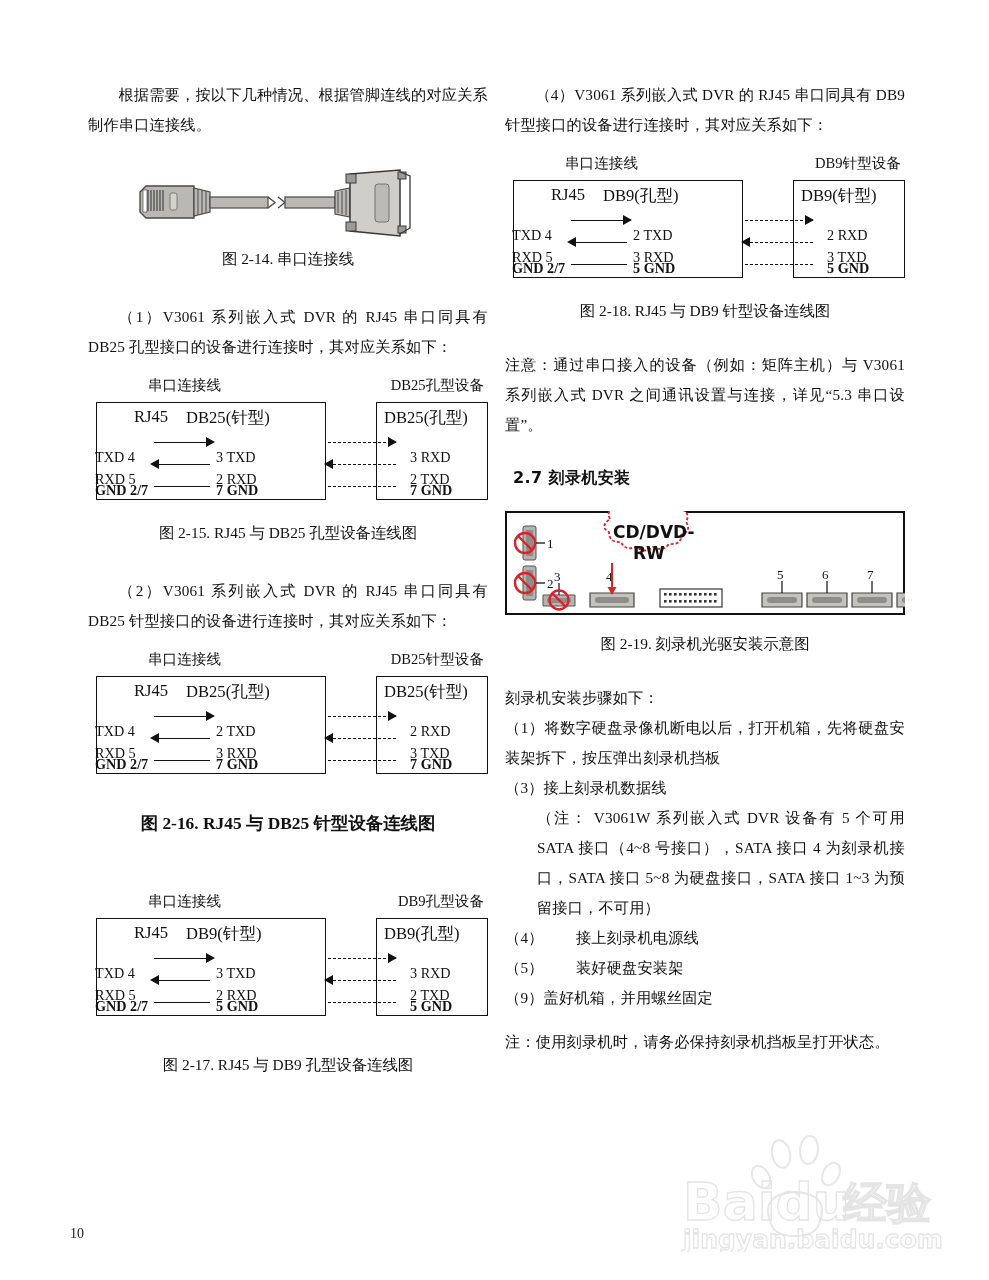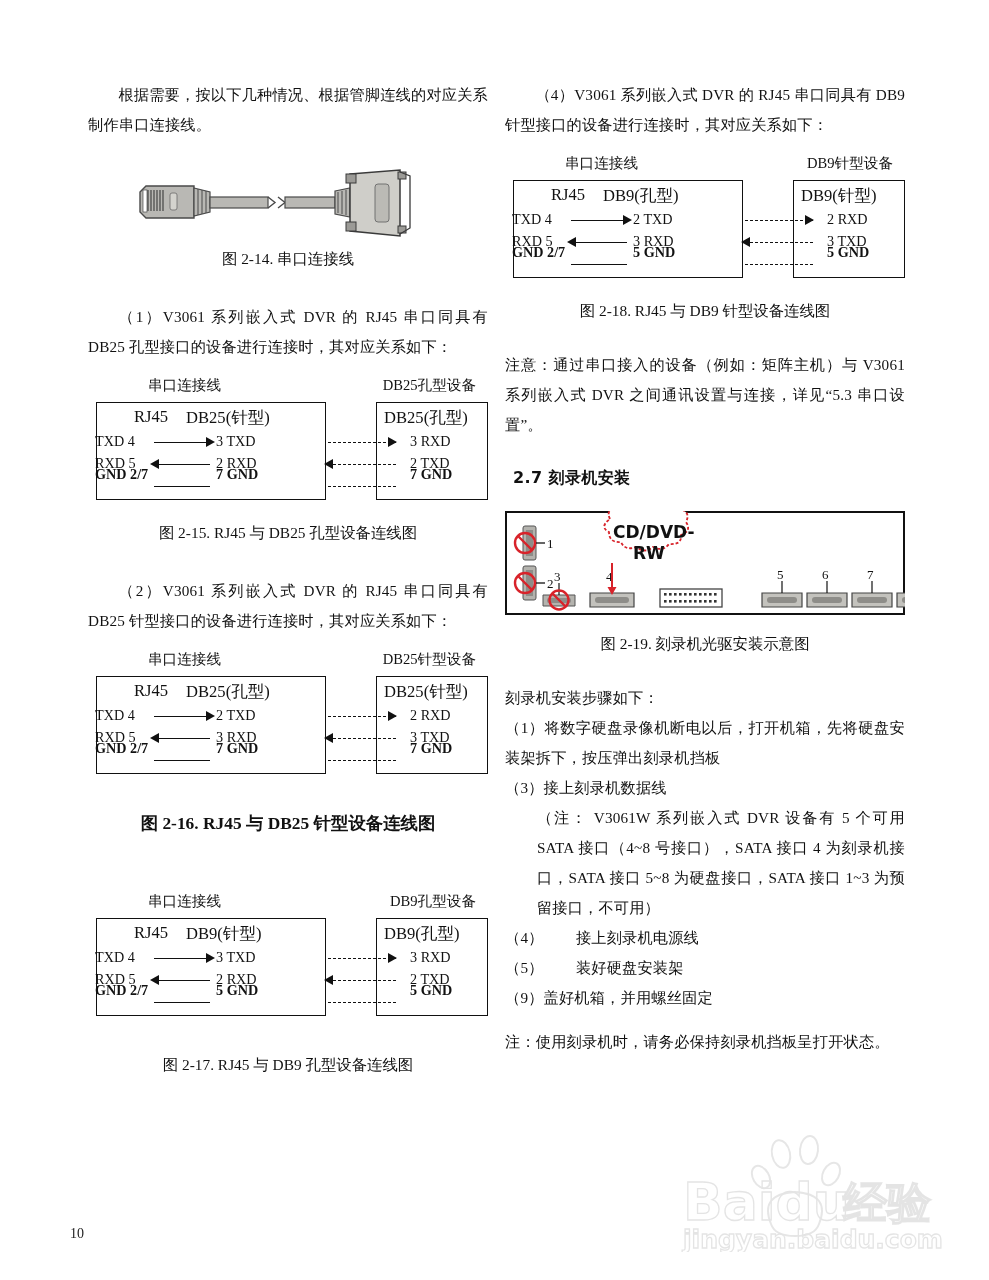--- a/index.html
+++ b/index.html
@@ -68,21 +68,21 @@
   .pinfig { position: relative; width: 400px; }
   .pinfig .hdrrow {
     position: relative;
     height: 26px;
     font-size: 14.6px;
   }
   .pinfig .hdr-left {
     position: absolute; left: 60px; top: 0;
   }
   .pinfig .hdr-right {
-    position: absolute; right: 12px; top: 0;
+    position: absolute; right: 4px; top: 0;
   }
   .pinbody {
     position: relative;
     height: 98px;
   }
   .boxA, .boxB {
     position: absolute;
     top: 0;
     border: 1.4px solid #111;
     box-sizing: border-box;
@@ -99,20 +99,21 @@
     white-space: nowrap;
   }
   .bxA-t1 { left: 10px; padding-left: 36px; }
   .bxA-t2 { left: 98px; }
   .bxB-t1 { left: 7px; }
 
   .rowlbl {
     position: absolute;
     font-size: 14.2px;
     white-space: nowrap;
+    margin-top: 16px;
   }
   .lcol { left: 7px; }
   .mcol { left: 128px; }
   .r1 { top: 31px; }
   .r2 { top: 53px; }
   .r3 { top: 64px; font-weight: bold; }
 
   
   .sline {
     position: absolute;

